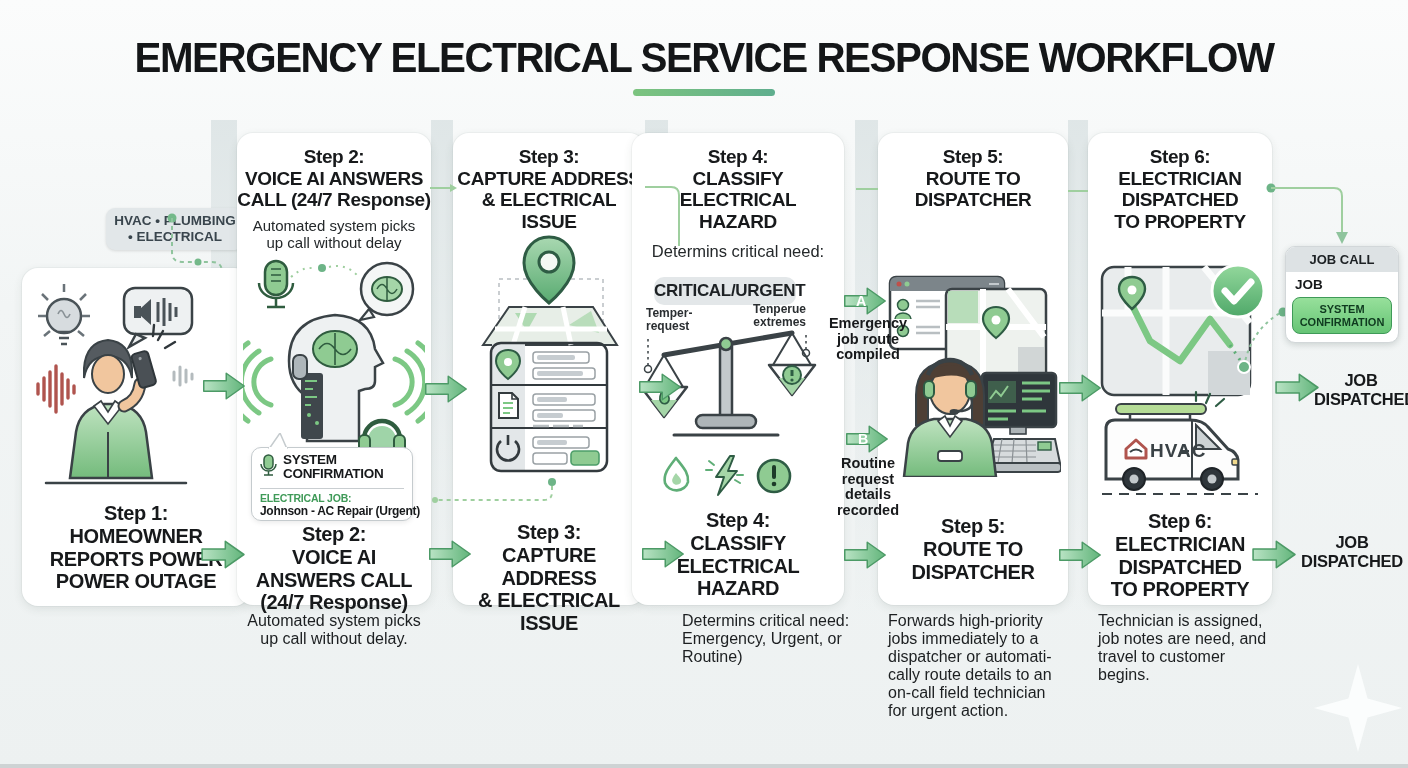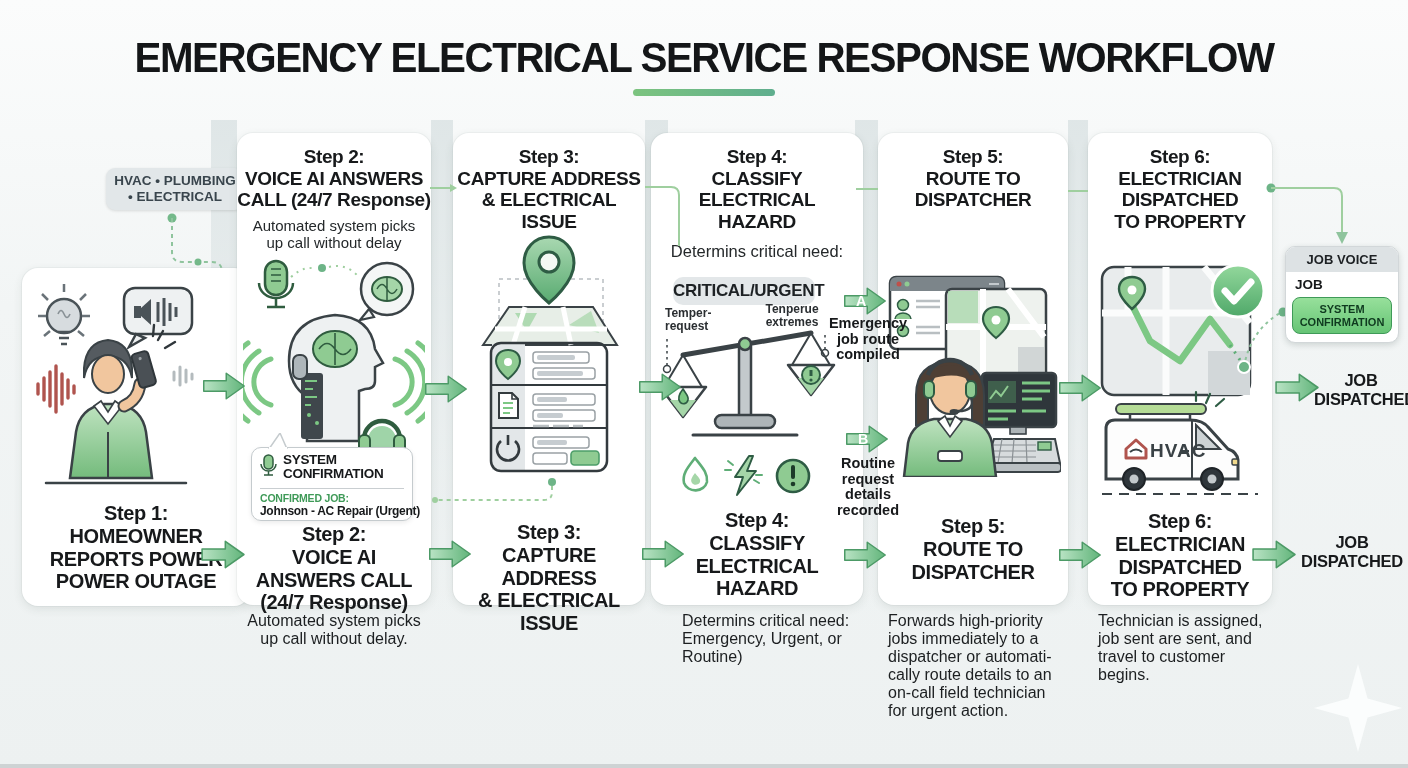--- a/index.html
+++ b/index.html
@@ -17,26 +17,26 @@
     box-shadow:0 3px 10px rgba(45,65,60,.10),0 0 0 1px rgba(80,100,90,.05);}
   .card>*{position:absolute;}
   .h-top,.h-bot{left:0;right:0;font-weight:bold;text-align:center;letter-spacing:-.4px;line-height:1.14;color:#17191b;}
   .h-top{font-size:19px;}
   .h-bot{font-size:20px;}
   .sub{left:0;right:0;text-align:center;font-size:15px;line-height:1.15;color:#24282a;}
   .desc{position:absolute;font-size:16px;line-height:1.13;color:#1c1f21;}
   .desc.ctr{text-align:center;}
   .badge{position:absolute;background:#e2e7e9;border-radius:9px;text-align:center;
     font-weight:bold;font-size:13.5px;line-height:1.2;color:#39454d;padding:5px 8px;
-    box-shadow:0 1px 3px rgba(0,0,0,.12);}
+    box-shadow:0 1px 3px rgba(0,0,0,.12);margin-top:40px;}
   .pill{position:absolute;background:#e3e7e9;border-radius:10px;text-align:center;
     font-weight:bold;font-size:17px;letter-spacing:-.3px;color:#1d2124;padding:4px 0;}
   .sidelbl{position:absolute;font-weight:bold;text-align:center;font-size:14.5px;line-height:1.08;color:#17191b;}
   .jobtxt{position:absolute;font-weight:bold;text-align:center;font-size:16.5px;line-height:1.15;letter-spacing:-.3px;}
-  .scalelbl{position:absolute;font-weight:bold;font-size:12px;line-height:1.1;color:#2a2e31;text-align:center;}
+  .scalelbl{position:absolute;font-weight:bold;font-size:12px;line-height:1.1;color:#2a2e31;text-align:right;}
   #queue{position:absolute;left:1285px;top:246px;width:112px;background:#fff;border-radius:10px;
     box-shadow:0 2px 6px rgba(40,60,55,.18);border:1px solid #d2d7d9;}
   #queue .qhead{background:#dde2e4;border-radius:9px 9px 0 0;text-align:center;font-weight:bold;
     font-size:13px;padding:5px 0;color:#1d2124;}
   #queue .qjob{font-weight:bold;font-size:13.5px;padding:5px 9px 3px;}
   #queue .qbtn{margin:2px 6px 8px;border-radius:8px;text-align:center;font-weight:bold;font-size:11px;
     line-height:1.15;padding:5px 2px;color:#0f3a1f;border:1.5px solid #3f9a58;
     background:linear-gradient(180deg,#97e09b,#66c475);}
   .bubble{position:absolute;background:#fff;border:1.5px solid #c5cbce;border-radius:10px;
     box-shadow:0 2px 5px rgba(0,0,0,.08);}
@@ -183,21 +183,21 @@
       </svg>
       <div style="position:absolute;left:8px;top:5px;display:flex;gap:6px;align-items:center">
         <svg width="17" height="26" viewBox="0 0 17 26">
           <rect x="4" y="1" width="9" height="14" rx="4.5" fill="#8fcb92" stroke="#2f5c3f" stroke-width="1.5"></rect>
           <path d="M1,10 a7.5,7 0 0 0 15,0 M8.5,17 v4 M4,21 h9" fill="none" stroke="#2f5c3f" stroke-width="1.5"></path>
         </svg>
         <div class="pre" style="font-weight:bold;font-size:13.5px;line-height:1.05;letter-spacing:-.3px">SYSTEM
 CONFIRMATION</div>
       </div>
       <div style="position:absolute;left:8px;right:8px;top:40px;border-top:1.5px solid #c9ced1"></div>
-      <div style="position:absolute;left:8px;top:44px;font-weight:bold;font-size:10.5px;color:#3f9a58;letter-spacing:-.2px">CONFIRMED JOB:</div>
+      <div style="position:absolute;left:8px;top:44px;font-weight:bold;font-size:10.5px;color:#3f9a58;letter-spacing:-.2px">ELECTRICAL JOB:</div>
       <div style="position:absolute;left:8px;top:56px;font-weight:bold;font-size:12px;letter-spacing:-.3px;white-space:nowrap">Johnson - AC Repair (Urgent)</div>
     </div>
     <div class="h-bot pre" style="top:390px">Step 2:
 VOICE AI
 ANSWERS CALL
 (24/7 Response)</div>
   </div>
   <div class="desc ctr pre" style="left:237px;top:612px;width:194px">Automated system picks
 up call without delay.</div>
 
@@ -252,21 +252,21 @@
     <div class="h-bot pre" style="top:388px">Step 3:
 CAPTURE ADDRESS
 &amp; ELECTRICAL ISSUE</div>
   </div>
   <svg class="abs" style="left:428px;top:476px" width="132" height="34" viewBox="0 0 132 34">
     <circle cx="124" cy="6" r="4" fill="#6db487"></circle>
     <path d="M124,10 V16 Q124,24 116,24 H10" fill="none" stroke="#9fcf9f" stroke-width="2" stroke-dasharray="4,4"></path>
     <circle cx="7" cy="24" r="3" fill="#9fcf9f"></circle>
   </svg>
 
-  <div class="card" style="left:651px;top:133px;width:212px;height:472px">
+  <div class="card" style="left:632px;top:133px;width:212px;height:472px">
     <div class="h-top pre" style="top:13px">Step 4:
 CLASSIFY
 ELECTRICAL
 HAZARD</div>
     <div class="sub" style="top:109px;font-size:16.5px">Determins critical need:</div>
     <div class="pill" style="left:22px;top:144px;width:142px">CRITICAL/URGENT</div>
     <div class="scalelbl pre" style="left:14px;top:174px;width:66px;text-align:left">Temper-
 request</div>
     <div class="scalelbl pre" style="left:108px;top:170px;width:66px">Tenperue
 extremes</div>
@@ -424,21 +424,21 @@
         <circle cx="116" cy="228" r="4.5" fill="#c3c9cc"></circle>
         <path d="M6,243 H162" stroke="#3a4246" stroke-width="2.2" stroke-dasharray="10,7"></path>
       </g>
     </svg>
     <div class="h-bot pre" style="top:377px">Step 6:
 ELECTRICIAN
 DISPATCHED
 TO PROPERTY</div>
   </div>
   <div class="desc pre" style="left:1098px;top:612px;width:172px">Technician is assigned,
-job sent are sent, and
+job notes are need, and
 travel to customer
 begins.</div>
 
   <svg class="abs" style="left:202px;top:371px" width="44" height="30" viewBox="0 0 58 40">
       <polygon points="2,13 32,13 32,3 56,20 32,37 32,27 2,27" fill="url(#agrad)" stroke="#4c9a66" stroke-width="2" stroke-linejoin="round"></polygon>
     </svg>
   <svg class="abs" style="left:424px;top:374px" width="44" height="30" viewBox="0 0 58 40">
       <polygon points="2,13 32,13 32,3 56,20 32,37 32,27 2,27" fill="url(#agrad)" stroke="#4c9a66" stroke-width="2" stroke-linejoin="round"></polygon>
     </svg>
   <svg class="abs" style="left:638px;top:372px" width="44" height="30" viewBox="0 0 58 40">
@@ -501,21 +501,21 @@
     <path d="M7,8 H70 Q78,8 78,16 V52" fill="none" stroke="#9fcf9f" stroke-width="2"></path>
     <polygon points="72,52 84,52 78,64" fill="#8fc49d"></polygon>
   </svg>
   <svg class="abs" style="left:1238px;top:303px" width="54" height="70" viewBox="0 0 54 70">
     <path d="M6,64 Q12,28 42,10" fill="none" stroke="#8fc49d" stroke-width="2" stroke-dasharray="3,4"></path>
     <circle cx="45" cy="9" r="4.5" fill="#6db487"></circle>
     <circle cx="6" cy="64" r="4" fill="#6db487"></circle>
   </svg>
 
   <div id="queue">
-    <div class="qhead">JOB VOICE</div>
+    <div class="qhead">JOB CALL</div>
     <div class="qjob">JOB</div>
     <div class="qbtn pre">SYSTEM
 CONFIRMATION</div>
   </div>
 
   <svg class="abs" style="left:1272px;top:372px" width="50" height="31" viewBox="0 0 58 40">
       <polygon points="2,13 32,13 32,3 56,20 32,37 32,27 2,27" fill="url(#agrad)" stroke="#4c9a66" stroke-width="2" stroke-linejoin="round"></polygon>
     </svg>
   <div class="jobtxt pre" style="left:1314px;top:371px;width:94px">JOB
 DISPATCHED</div>

